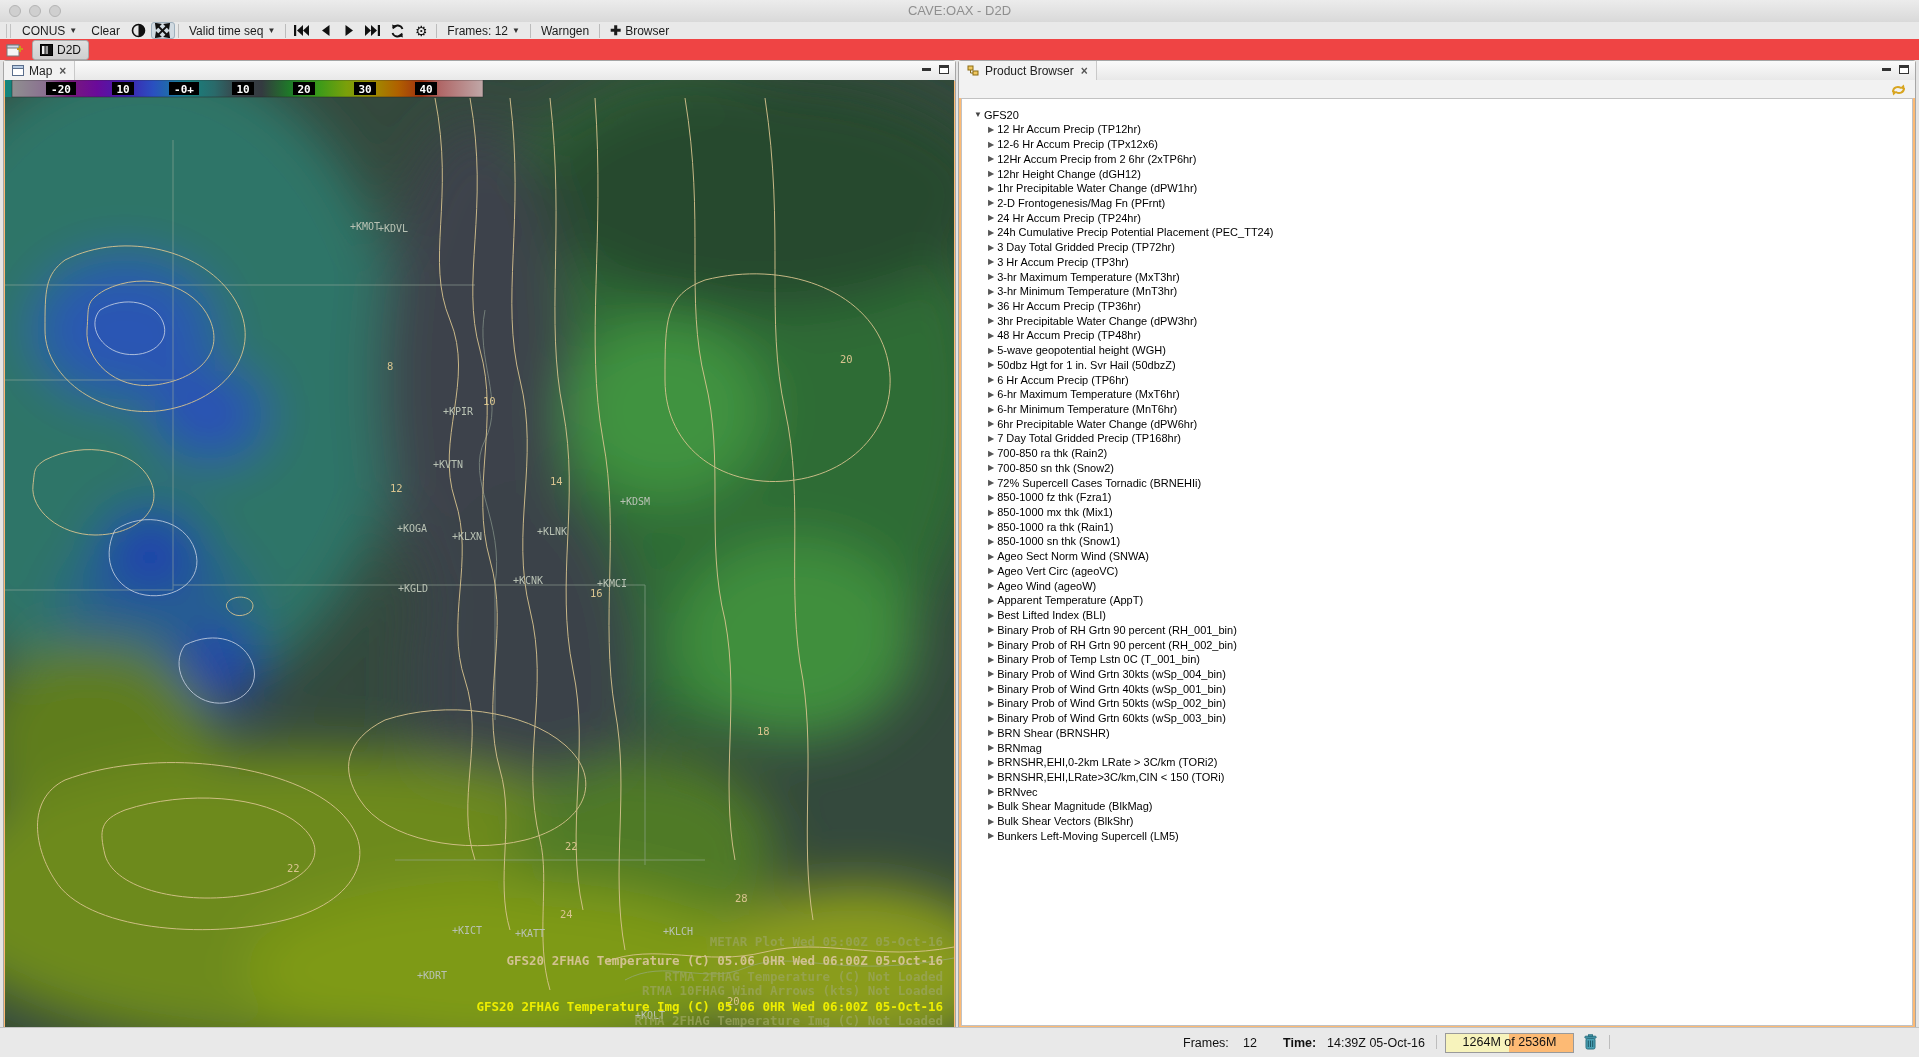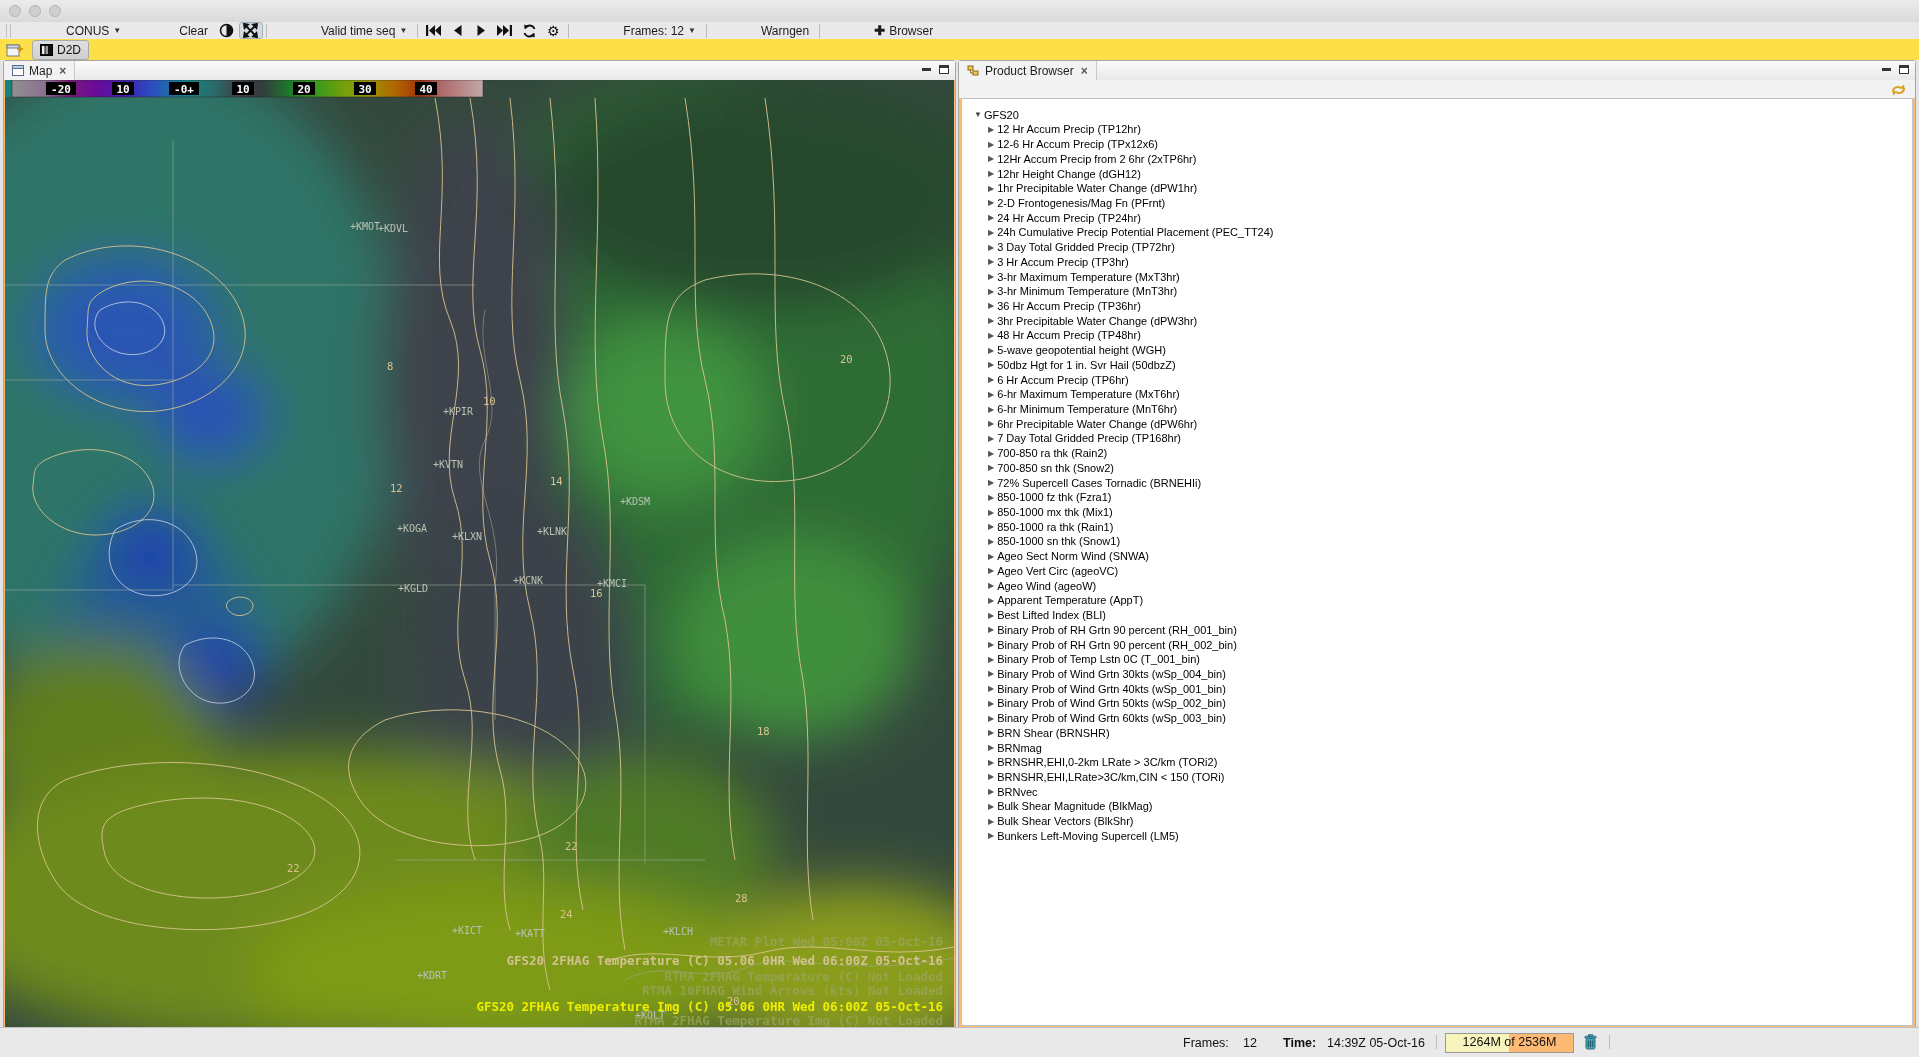--- a/index.html
+++ b/index.html
@@ -6,29 +6,29 @@
     font-family:"Liberation Sans",sans-serif;background:#e4e4e4;-webkit-font-smoothing:antialiased;}
   
   .titlebar{position:absolute;top:0;left:0;width:100%;height:22px;
     background:linear-gradient(#ececec,#d9d9d9);border-bottom:1px solid #bdbdbd;}
   .traffic{position:absolute;top:5px;left:9px;display:flex;gap:8px;}
   .traffic span{width:12px;height:12px;border-radius:50%;background:#cfcfcf;border:1px solid #b4b4b4;box-sizing:border-box;}
   .title-text{position:absolute;top:3px;left:0;width:100%;text-align:center;font-size:13px;color:#8f8f8f;}
   
   .toolbar{position:absolute;top:22px;left:0;width:100%;height:17px;background:#e9e9e9;
     display:flex;align-items:center;font-size:12px;color:#1c1c1c;}
-  .tbtn{display:flex;align-items:center;gap:4px;padding:0 7px;height:17px;cursor:default;white-space:nowrap;margin-left:44px;}
+  .tbtn{display:flex;align-items:center;gap:4px;padding:0 7px;height:17px;cursor:default;white-space:nowrap;}
   .tbtn .dd{font-size:8px;color:#333;}
   .sep{width:1px;height:14px;background:#bcbcbc;margin:0 3px;flex:0 0 auto;}
   .grip{width:3px;height:14px;border-left:1px solid #c2c2c2;border-right:1px solid #c2c2c2;margin:0 4px 0 6px;}
   .iconbtn{width:24px;height:17px;display:flex;align-items:center;justify-content:center;}
   .iconbtn.pressed{background:#d2dbe2;border:1px solid #9fb0bd;border-radius:3px;box-sizing:border-box;}
   .plus-glyph{font-weight:bold;font-size:13px;}
   
-  .toolbar2{position:absolute;top:39px;left:0;width:100%;height:21px;background:#fde047;display:flex;align-items:center;padding-left:6px;box-sizing:border-box;}
+  .toolbar2{position:absolute;top:39px;left:0;width:100%;height:21px;background:#ef4444;display:flex;align-items:center;padding-left:6px;box-sizing:border-box;}
   .persp-tab{display:flex;align-items:center;gap:4px;height:18px;padding:0 7px;margin-left:8px;
     background:linear-gradient(#e0e0e0,#cfcfcf);border:1px solid #a9a9a9;border-radius:3px;font-size:12px;color:#111;}
   
   .panel{position:absolute;top:60px;bottom:29px;background:#fdba74;border:1px solid #a6a6a6;border-radius:3px 3px 0 0;box-sizing:border-box;}
   #map-panel{left:3px;width:953px;}
   #pb-panel{left:958px;width:958px;}
   .tabrow{position:absolute;top:0;left:0;right:0;height:19px;background:linear-gradient(#fbfbfb,#e8e8e8);
     border-bottom:1px solid #c9c9c9;display:flex;align-items:center;}
   .tab{display:flex;align-items:center;gap:5px;height:19px;padding:0 8px;background:#f2f2f2;
     border-right:1px solid #c9c9c9;font-size:12px;color:#222;}
@@ -58,20 +58,21 @@
 </style>
 </head>
 <body>
 
 <div class="titlebar">
   <div class="traffic">
     <span></span>
     <span></span>
     <span></span>
   </div>
+  <div class="title-text">CAVE:OAX - D2D</div>
 </div>
 
 <div class="toolbar">
   <div class="grip"></div>
   <div class="tbtn">
     <span>CONUS</span>
       <span class="dd">▼</span>
   </div>
   <div class="tbtn">
     <span>Clear</span>

